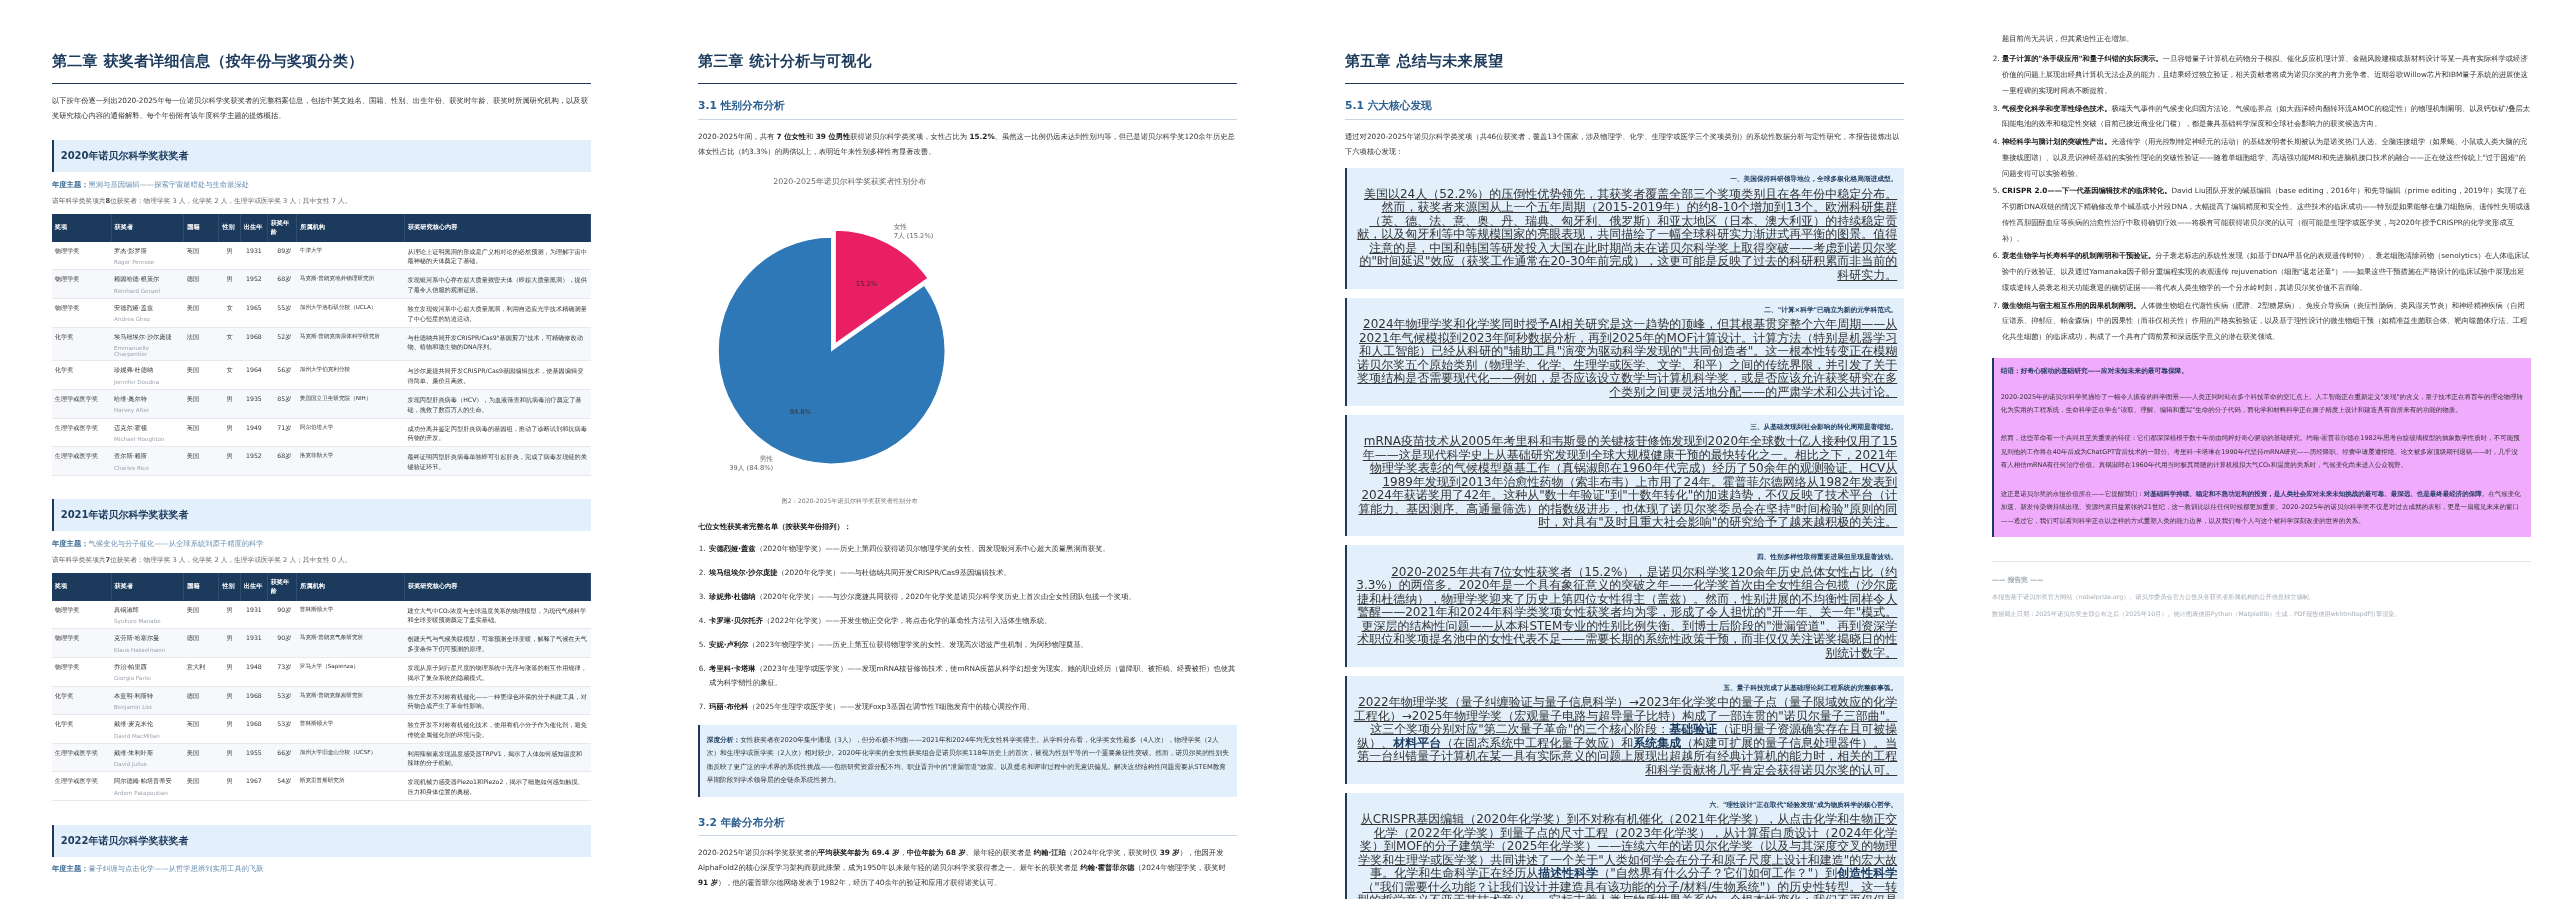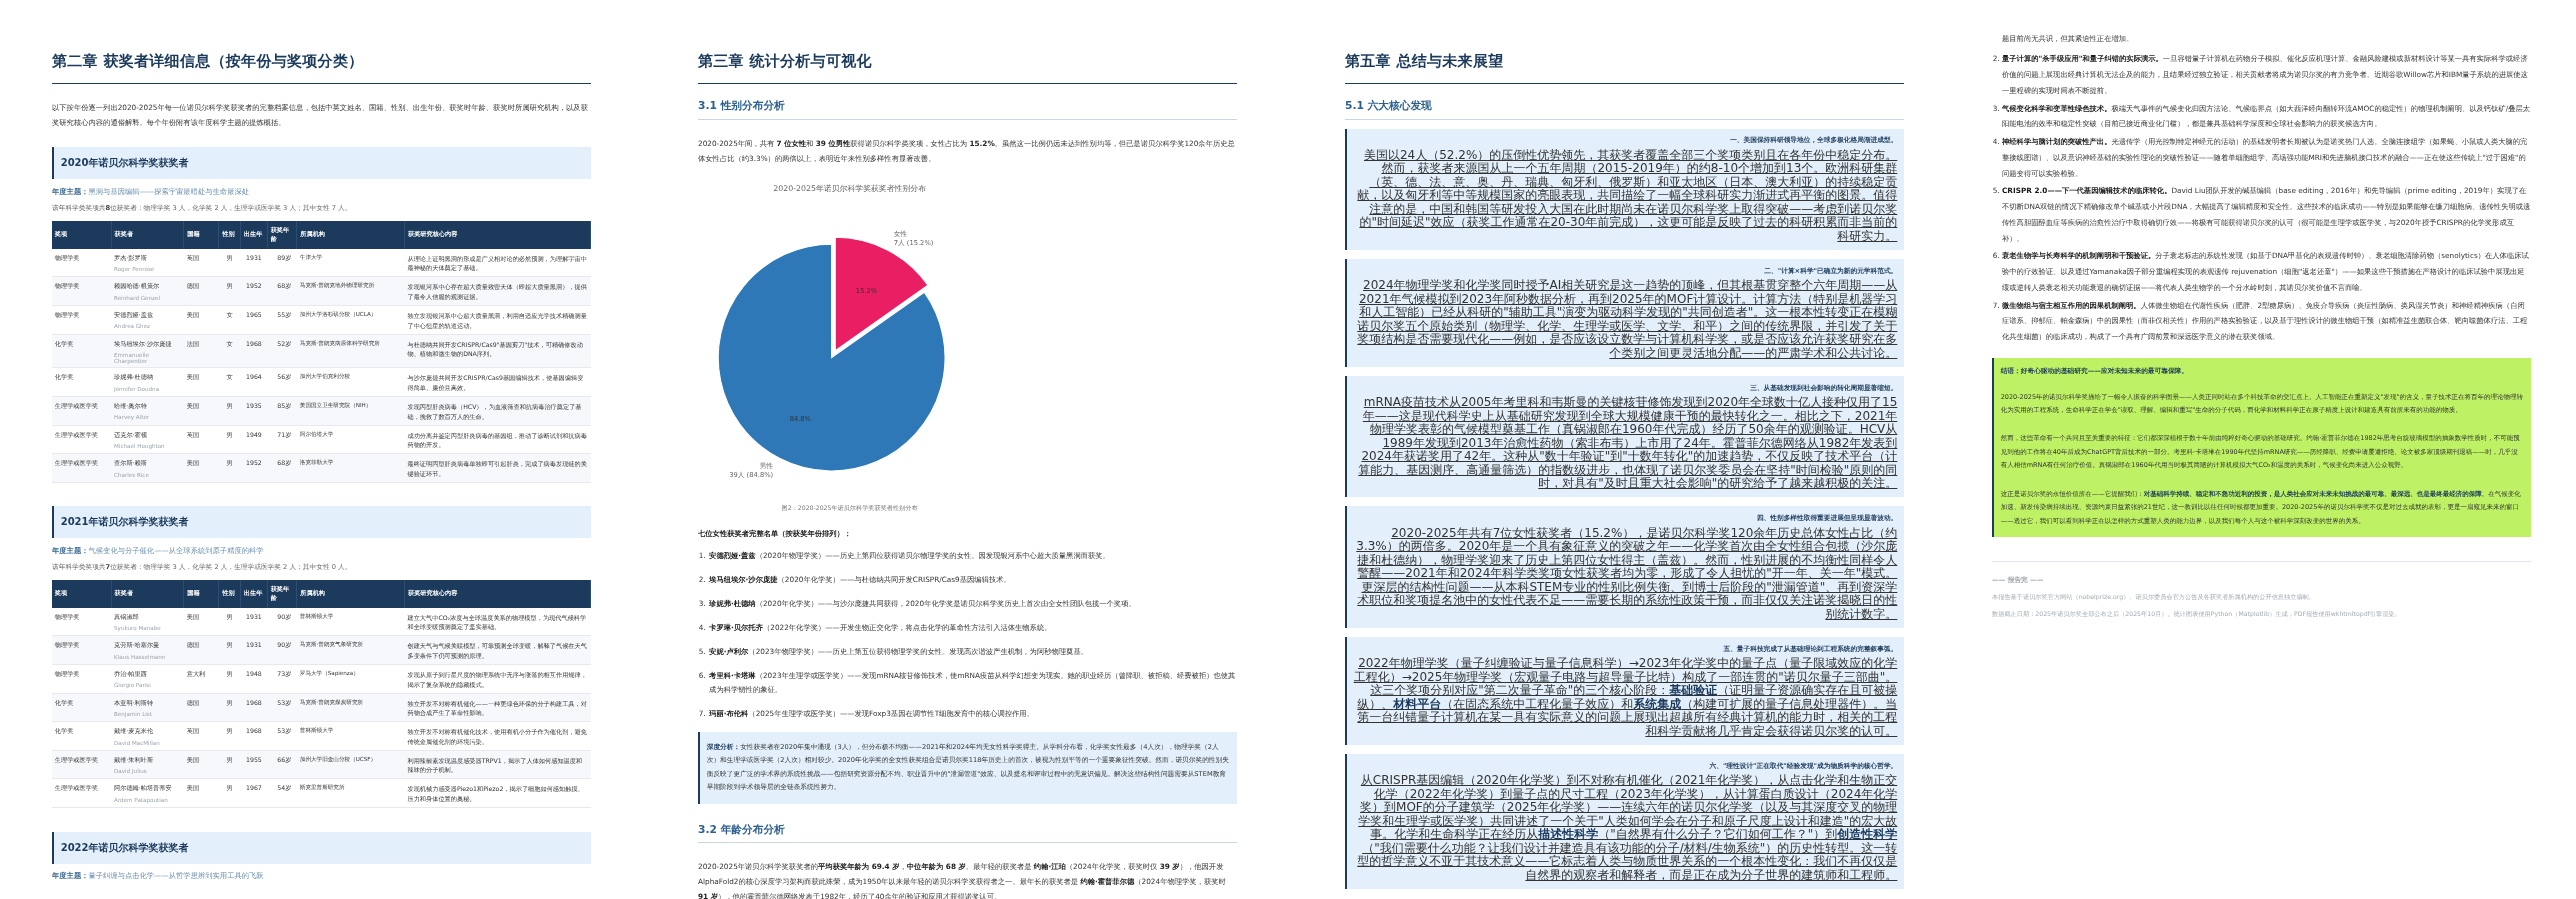--- a/index.html
+++ b/index.html
@@ -6,21 +6,21 @@
   html, body { width: 2576px; height: 899px; overflow: hidden; background: #ffffff; }
   body { font-family: "DejaVu Sans", "Liberation Sans", sans-serif; color: #222; position: relative; }
   .page { position: absolute; top: 0; height: 899px; overflow: hidden; background: #fff; }
   #p1 { left: 52px; width: 539px; }
   #p2 { left: 698px; width: 539px; }
   #p3 { left: 1345px; width: 559px; }
   #p4 { left: 1992px; width: 539px; }
 
   .h1 { font-size: 15px; font-weight: bold; color: #1b3a5c; margin-top: 52px; padding-bottom: 12.4px; border-bottom: 1.7px solid #1b3a5c; letter-spacing: 0.3px; }
   .h2 { font-size: 10.7px; font-weight: bold; color: #2a5f8f; margin-top: 14.6px; padding-bottom: 5.6px; border-bottom: 1.1px solid #c9d6e2; }
-  p.body { font-size: 7.3px; line-height: 15px; color: #333; margin-top: 16px; }
+  p.body { font-size: 7.3px; line-height: 15px; color: #333; margin-top: 9px; }
   p.body b { color: #222; }
 
   .year-box { margin-top: 17px; background: #e3f0fb; border-left: 2.2px solid #1b3a5c; padding: 9px 6.7px; font-size: 10px; font-weight: bold; color: #1b3a5c; }
   .theme { margin-top: 7.9px; font-size: 7.3px; color: #6a8fb0; }
   .theme .lbl { font-weight: bold; color: #3d6b94; }
   .summary { margin-top: 6.7px; font-size: 6.7px; color: #666; }
   .summary b { color: #444; }
 
   table.win { width: 100%; border-collapse: collapse; margin-top: 7.9px; font-size: 6.2px; }
   table.win th { background: #1b3a5c; color: #fff; text-align: left; font-weight: bold; padding: 5px 2.8px; font-size: 6.2px; border-right: 0.6px solid #2d4e72; }
@@ -46,21 +46,21 @@
   .find { margin-top: 9px; background: #e3f0fb; border-left: 2.2px solid #1b3a5c; padding: 7.9px 6.7px 6.7px; text-align: right; }
   .find .ft { font-size: 6.7px; font-weight: bold; color: #1b3a5c; }
   .find .fb { font-size: 12px; line-height: 13.5px; color: #333; margin-top: 3.4px; text-decoration: underline; }
   .find .fb b { color: #1b3a5c; }
 
   ol.future { padding-left: 10px; font-size: 7.3px; line-height: 15.7px; color: #333; margin-top: 4.5px; }
   ol.future li { margin-top: 2.2px; }
   ol.future li b { color: #1a1a1a; }
   .cont { font-size: 7.3px; line-height: 15.7px; color: #333; margin-top: 31px; padding-left: 10px; }
 
-  .conc { margin-top: 13.5px; background: #bef264; border-left: 2.2px solid #1b3a5c; padding: 9px 6.7px; }
+  .conc { margin-top: 13.5px; background: #f0abfc; border-left: 2.2px solid #1b3a5c; padding: 9px 6.7px; }
   .conc .ct { font-size: 6.7px; font-weight: bold; color: #1b3a5c; }
   .conc p { font-size: 6.5px; line-height: 13.5px; color: #333; margin-top: 14.6px; }
   .conc p .hl { font-weight: bold; color: #1b3a5c; }
 
   .endrule { margin-top: 23.6px; border-top: 1.1px solid #e3e6ea; }
   .end { margin-top: 14.6px; font-size: 6.7px; font-weight: bold; color: #9aa3ad; }
   .foot { margin-top: 7.9px; font-size: 6.2px; color: #a3abb4; }
 </style>
 </head>
 <body>
@@ -301,20 +301,21 @@
   </div>
   <div class="h2" style="margin-top:19px">3.2 年龄分布分析</div>
   <p class="body">
     <span>2020-2025年诺贝尔科学奖获奖者的</span><b>平均获奖年龄为 69.4 岁</b><span>，</span><b>中位年龄为 68 岁</b><span>。最年轻的获奖者是 </span><b>约翰·江珀</b><span>（2024年化学奖，获奖时仅 </span><b>39 岁</b><span>），他因开发AlphaFold2的核心深度学习架构而获此殊荣，成为1950年以来最年轻的诺贝尔科学奖获得者之一。最年长的获奖者是 </span><b>约翰·霍普菲尔德</b><span>（2024年物理学奖，获奖时 </span><b>91 岁</b><span>），他的霍普菲尔德网络发表于1982年，经历了40余年的验证和应用才获得诺奖认可。</span>
   </p>
 </div>
 
 <div class="page" id="p3">
   <div class="h1">第五章 总结与未来展望</div>
   <div class="h2">5.1 六大核心发现</div>
+  <p class="body">通过对2020-2025年诺贝尔科学类奖项（共46位获奖者，覆盖13个国家，涉及物理学、化学、生理学或医学三个奖项类别）的系统性数据分析与定性研究，本报告提炼出以下六项核心发现：</p>
   <div id="findings">
       <div class="find">
         <div class="ft">一、美国保持科研领导地位，全球多极化格局渐进成型。</div>
         <div class="fb">美国以24人（52.2%）的压倒性优势领先，其获奖者覆盖全部三个奖项类别且在各年份中稳定分布。然而，获奖者来源国从上一个五年周期（2015-2019年）的约8-10个增加到13个。欧洲科研集群（英、德、法、意、奥、丹、瑞典、匈牙利、俄罗斯）和亚太地区（日本、澳大利亚）的持续稳定贡献，以及匈牙利等中等规模国家的亮眼表现，共同描绘了一幅全球科研实力渐进式再平衡的图景。值得注意的是，中国和韩国等研发投入大国在此时期尚未在诺贝尔科学奖上取得突破——考虑到诺贝尔奖的"时间延迟"效应（获奖工作通常在20-30年前完成），这更可能是反映了过去的科研积累而非当前的科研实力。</div>
       </div>
       <div class="find">
         <div class="ft">二、"计算×科学"已确立为新的元学科范式。</div>
         <div class="fb">2024年物理学奖和化学奖同时授予AI相关研究是这一趋势的顶峰，但其根基贯穿整个六年周期——从2021年气候模拟到2023年阿秒数据分析，再到2025年的MOF计算设计。计算方法（特别是机器学习和人工智能）已经从科研的"辅助工具"演变为驱动科学发现的"共同创造者"。这一根本性转变正在模糊诺贝尔奖五个原始类别（物理学、化学、生理学或医学、文学、和平）之间的传统界限，并引发了关于奖项结构是否需要现代化——例如，是否应该设立数学与计算机科学奖，或是否应该允许获奖研究在多个类别之间更灵活地分配——的严肃学术和公共讨论。</div>
       </div>
       <div class="find">

